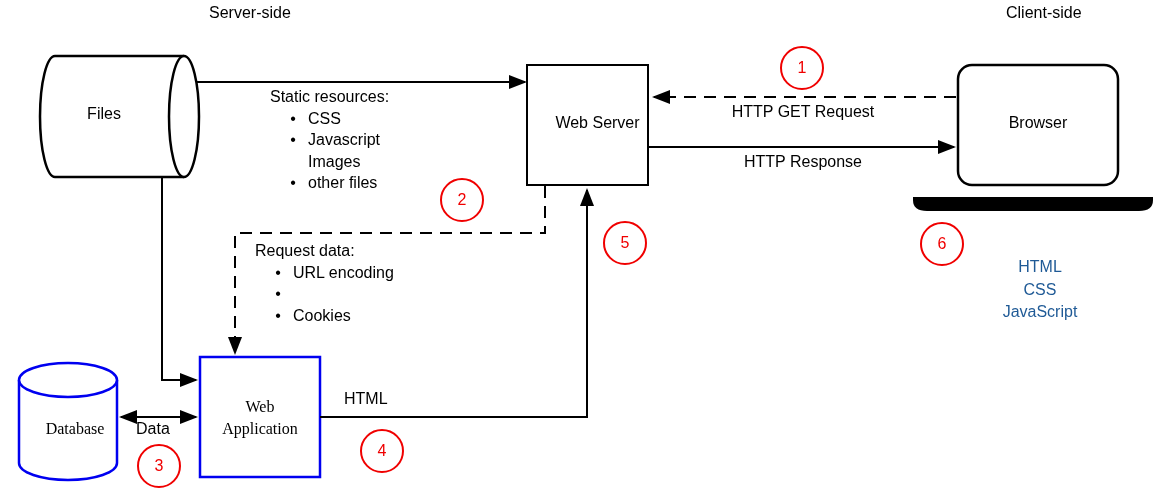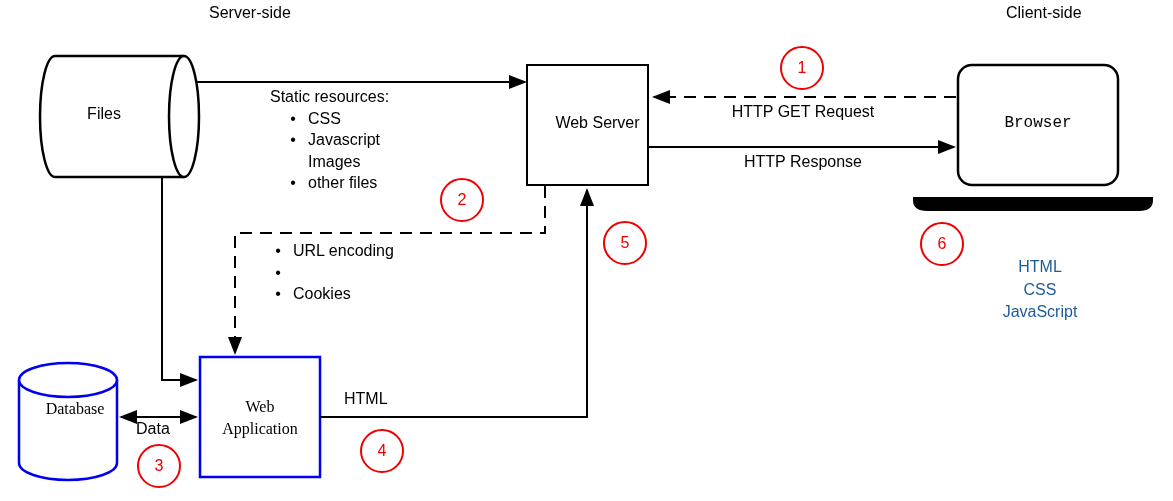--- a/index.html
+++ b/index.html
@@ -63,22 +63,22 @@
     <path class="line" d="M162,177 V380 H196" marker-end="url(#arr)"></path>
     <path class="line" d="M121,417 H196" marker-start="url(#arr)" marker-end="url(#arr)"></path>
     <path class="line" d="M320,417 H587 V190" marker-end="url(#arr)"></path>
   </svg>
 
   <div class="abs lbl" style="left:209px;top:4px;">Server-side</div>
   <div class="abs lbl" style="left:986px;top:4px;margin-left:20px;">Client-side</div>
 
   <div class="abs ctr" style="left:40px;top:105px;width:128px;">Files</div>
   <div class="abs ctr" style="left:527px;top:114px;width:141px;">Web Server</div>
-  <div class="abs ctr" style="left:958px;top:114px;width:160px;font-family:Liberation Mono, monospace;">Browser</div>
-  <div class="abs ctr blue" style="left:19px;top:400px;width:112px;">Database</div>
+  <div class="abs ctr" style="left:958px;top:114px;width:160px;">Browser</div>
+  <div class="abs ctr blue" style="left:19px;top:420px;width:112px;">Database</div>
   <div class="abs ctr blue wrapbox" style="left:215px;top:396px;width:90px;line-height:22px;">Web Application</div>
 
   <div class="abs blk" style="left:270px;top:86px;">
     <div class="lbl">Static resources:</div>
     <div class="brow">
       <span class="dot">•</span>
       <span class="btxt lbl">CSS</span>
     </div>
     <div class="brow">
       <span class="dot">•</span>
@@ -88,20 +88,21 @@
       <span class="dot nodot">•</span>
       <span class="btxt lbl">Images</span>
     </div>
     <div class="brow">
       <span class="dot">•</span>
       <span class="btxt lbl">other files</span>
     </div>
   </div>
 
   <div class="abs blk" style="left:255px;top:240px;">
+    <div class="lbl">Request data:</div>
     <div class="brow">
       <span class="dot">•</span>
       <span class="btxt lbl">URL encoding</span>
     </div>
     <div class="brow">
       <span class="dot">•</span>
     </div>
     <div class="brow">
       <span class="dot">•</span>
       <span class="btxt lbl">Cookies</span>

